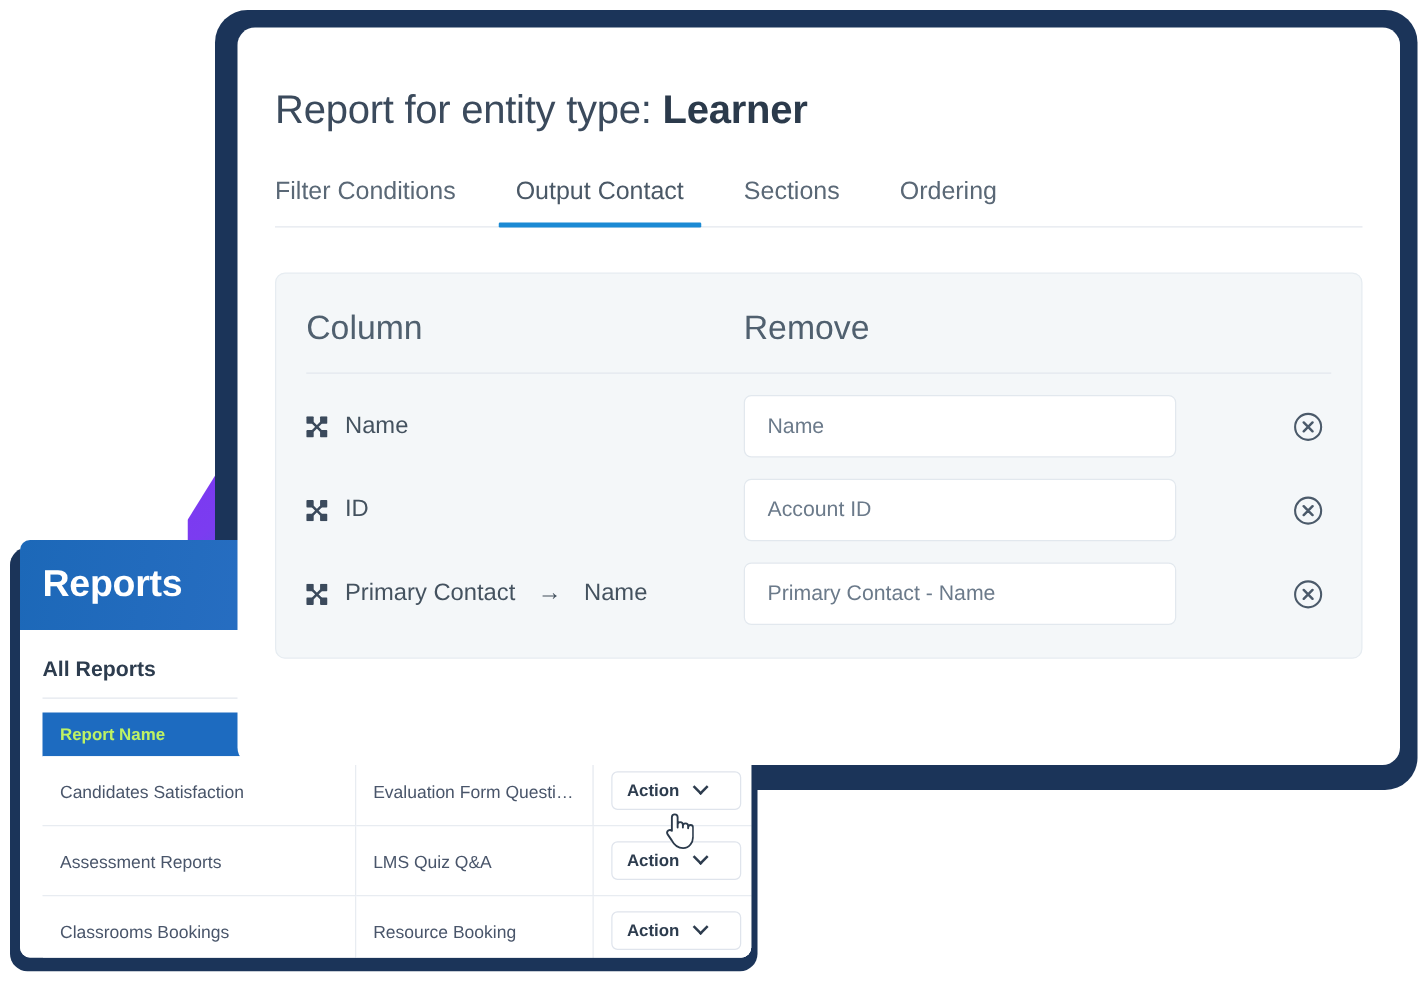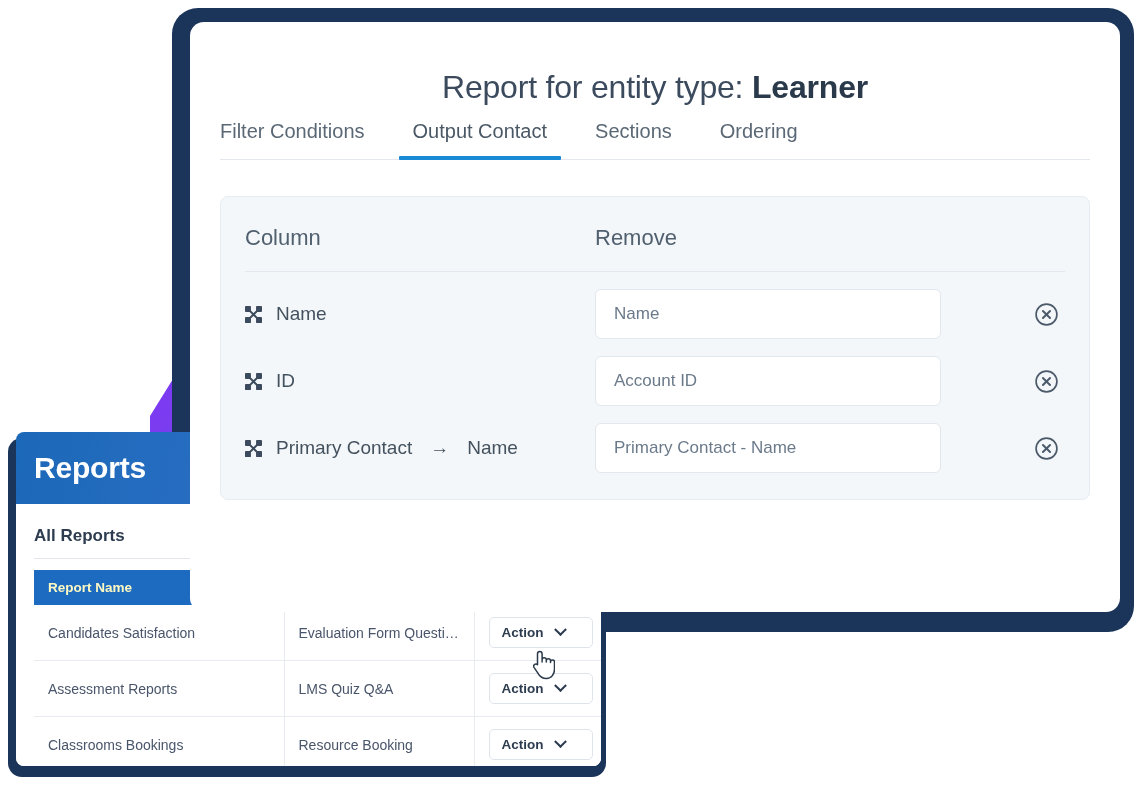--- a/index.html
+++ b/index.html
@@ -96,21 +96,21 @@
     background: #e4e8ee;
     margin-bottom: 11px;
   }
   .rt-table {
     width: 100%;
     border-collapse: collapse;
     table-layout: fixed;
   }
   .rt-table thead th {
     background: #1d6bc0;
-    color: #fef9c3;
+    color: #bef264;
     font-size: 13.5px;
     font-weight: 700;
     text-align: left;
     padding: 10px 14px;
     border-right: 1px solid #3e82cd;
     white-space: nowrap;
   }
   .rt-table thead th:last-child { border-right: none; }
   .rt-table tbody td {
     font-size: 14px;
@@ -165,22 +165,21 @@
     border-radius: 14px;
     z-index: 5;
     padding: 46px 30px 0 30px;
   }
   .main-title {
     font-size: 32px;
     color: #3b4a5c;
     font-weight: 400;
     letter-spacing: -0.2px;
     line-height: 1.2;
-    margin-bottom: 14px;
-    text-align: center;
+    margin-bottom: 36px;
   }
   .main-title .entity {
     font-weight: 700;
     color: #2b3a4b;
   }
 
   .tabs {
     display: flex;
     align-items: center;
     gap: 0;
@@ -216,21 +215,21 @@
     padding: 28px 24px 26px 24px;
   }
   .cols-grid-head {
     display: grid;
     grid-template-columns: 350px 1fr 110px;
     align-items: center;
     padding: 0 0 20px 0;
     border-bottom: 1px solid #e2e8ee;
   }
   .col-head {
-    font-size: 22px;
+    font-size: 27px;
     color: #50606f;
     font-weight: 400;
   }
   .col-head.remove { padding-right: 4px; }
 
   .col-row {
     display: grid;
     grid-template-columns: 350px 1fr 110px;
     align-items: center;
     padding: 17px 0 0 0;

